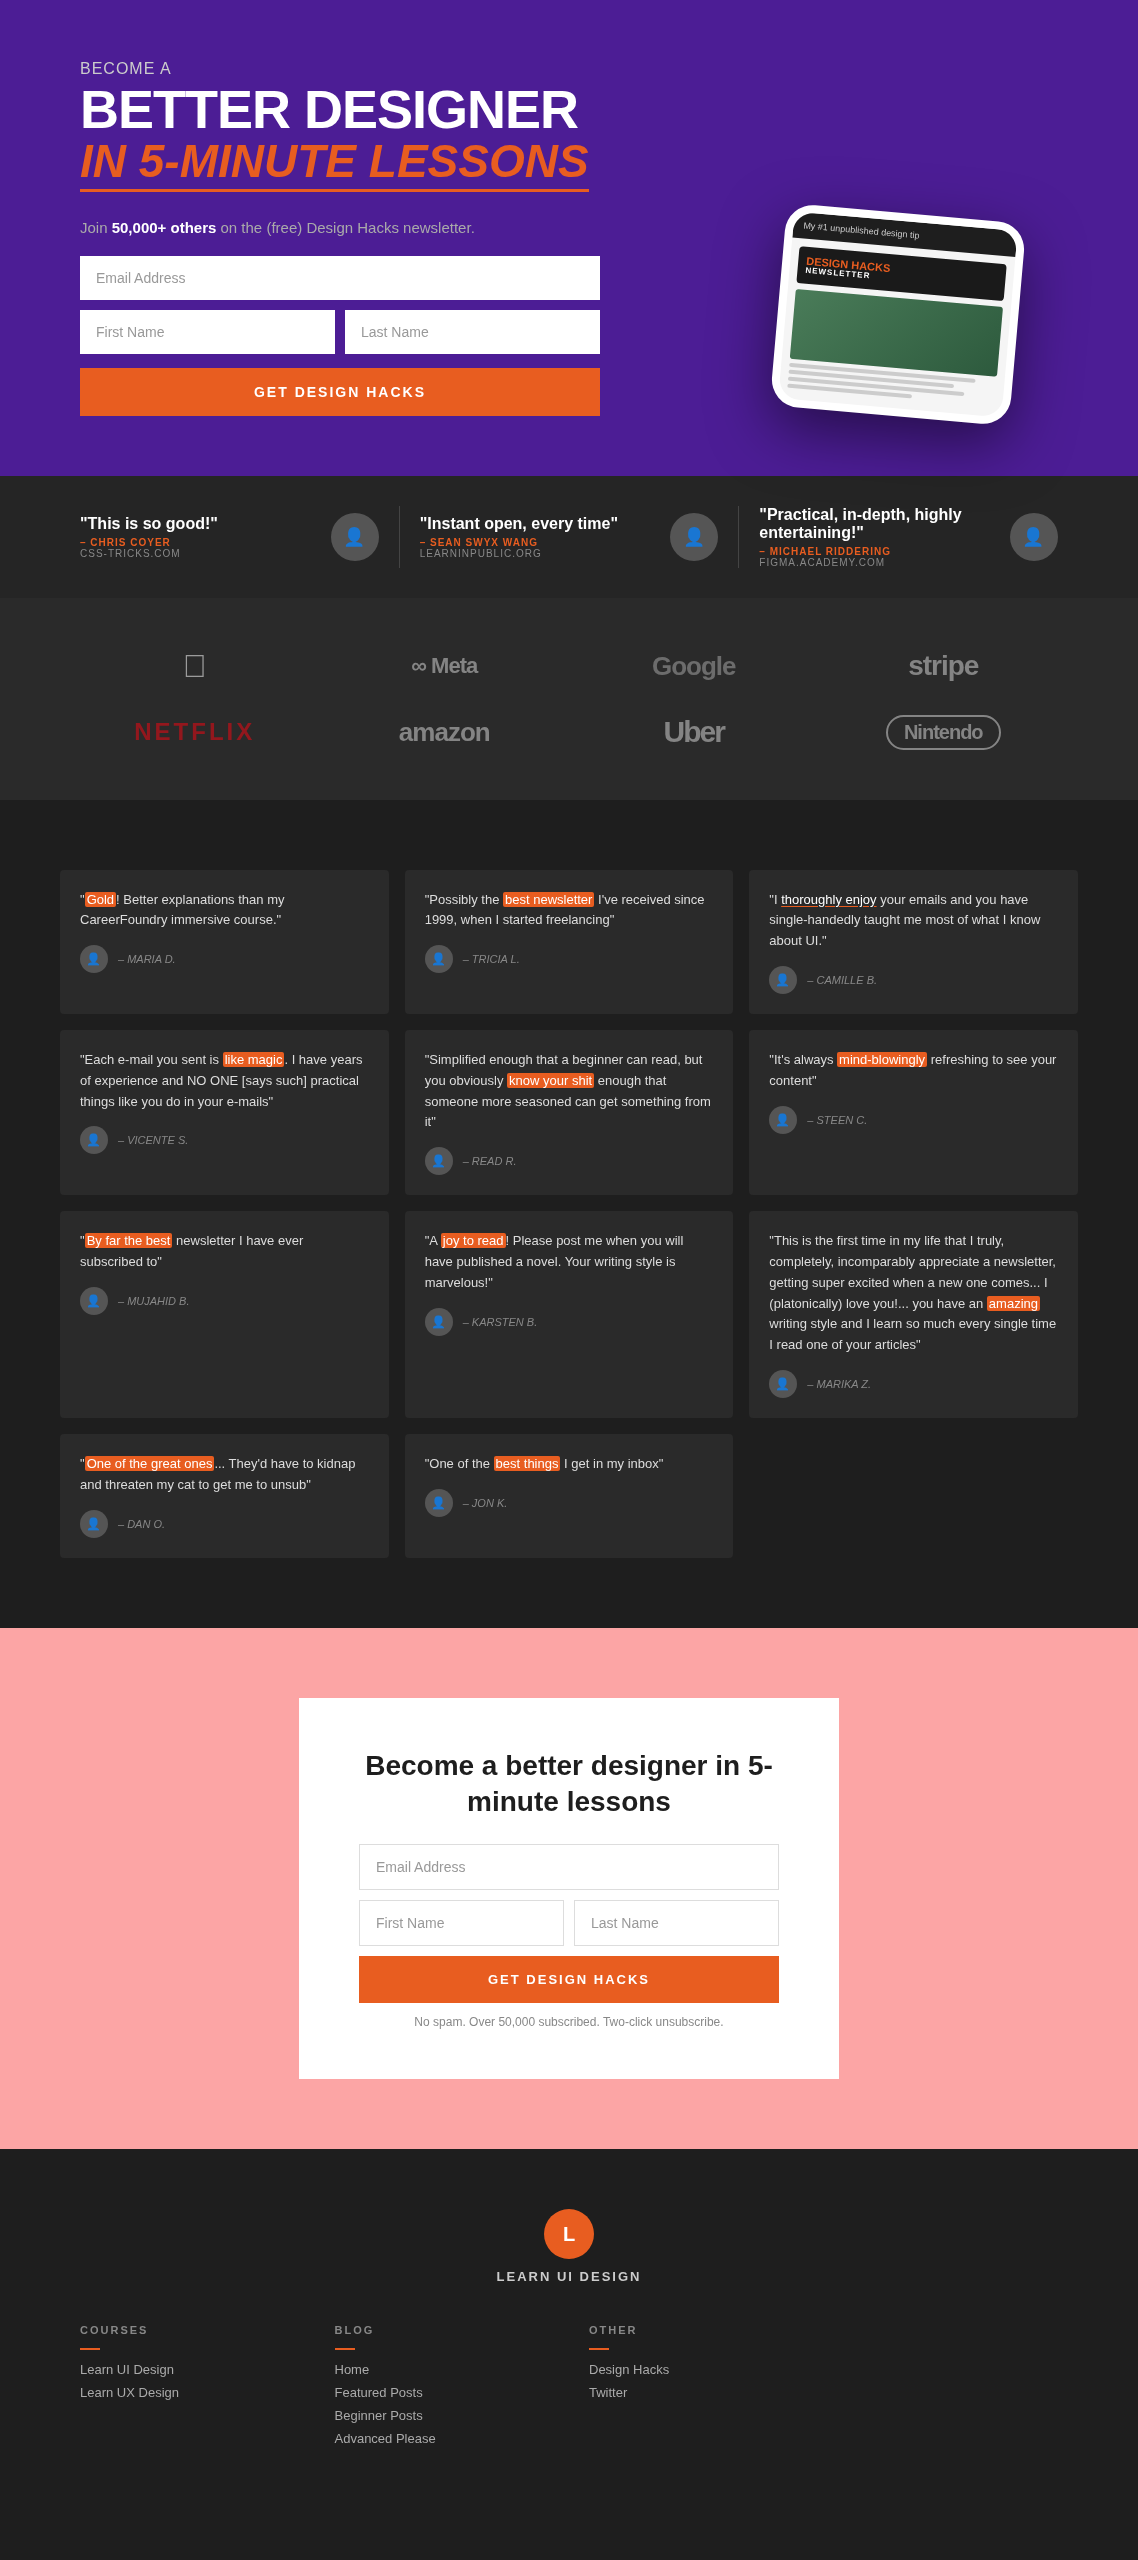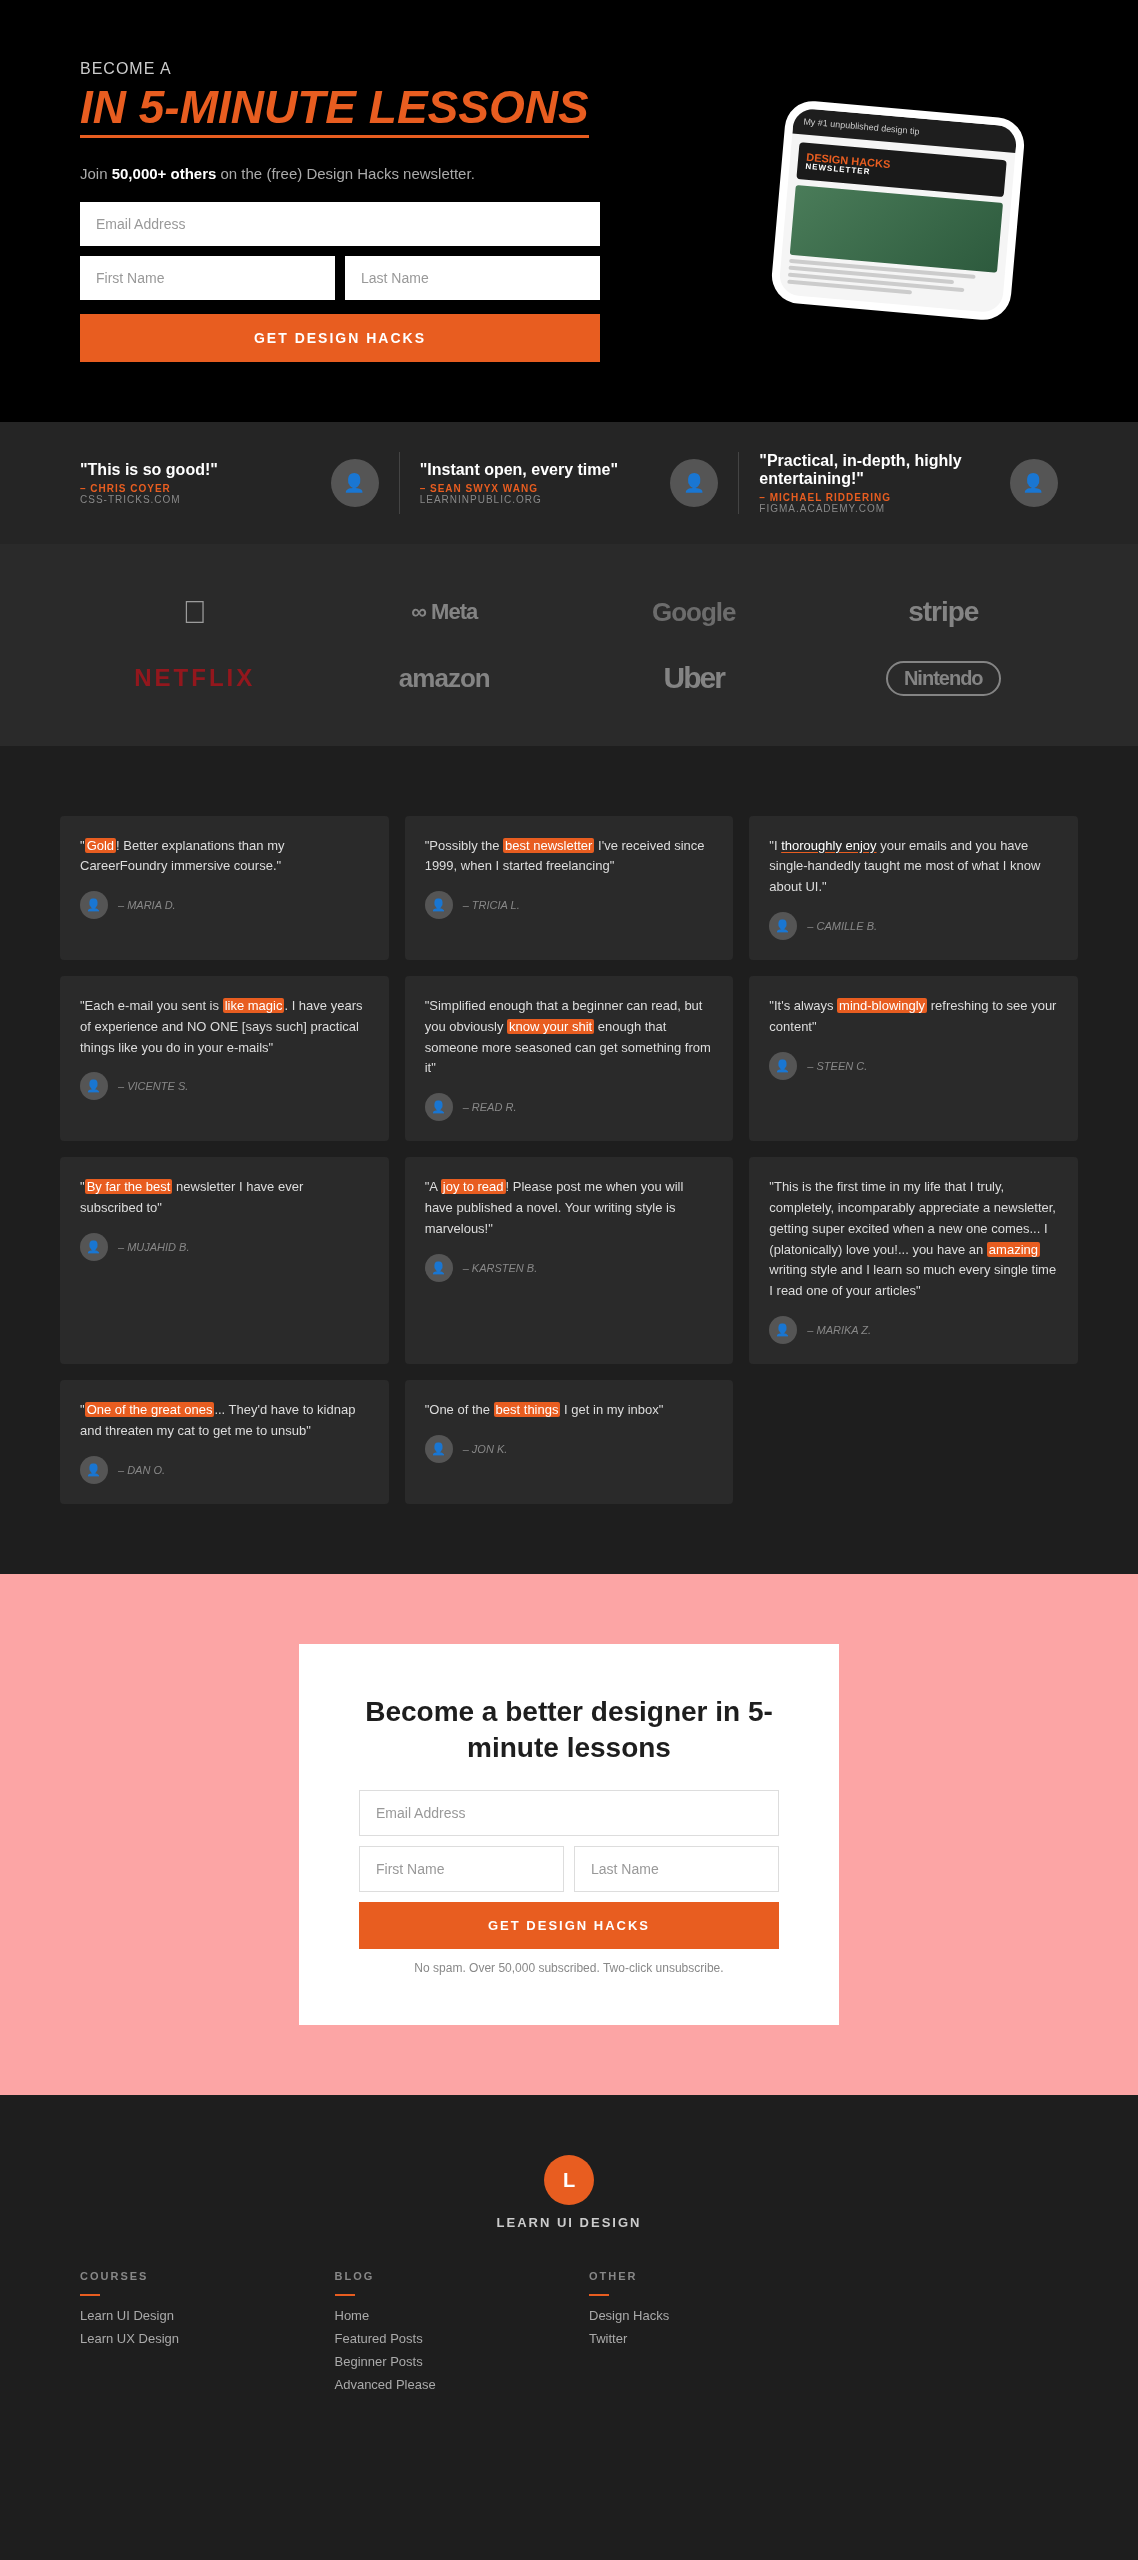--- a/index.html
+++ b/index.html
@@ -6,24 +6,24 @@
     body {
       background: #1e1e1e;
       color: #fff;
       font-family: -apple-system, BlinkMacSystemFont, 'Segoe UI', sans-serif;
       width: 1138px;
       margin: 0 auto;
     }
 
     
     .hero {
-      background: #000000;
+      background: #4c1d95;
       padding: 60px 80px 60px 80px;
       display: flex;
-      align-items: center;
+      align-items: flex-end;
       justify-content: space-between;
       gap: 40px;
     }
     .hero-left { flex: 1; max-width: 520px; }
     .hero-eyebrow {
       font-size: 16px;
       font-weight: 400;
       color: #ccc;
       letter-spacing: 1px;
       text-transform: uppercase;
@@ -394,20 +394,21 @@
       text-decoration: none;
       margin-bottom: 8px;
     }
   </style>
 </head>
 <body>
 
 <section class="hero">
   <div class="hero-left">
     <div class="hero-eyebrow">BECOME A</div>
+    <div class="hero-title-bold">BETTER DESIGNER</div>
     <div class="hero-title-italic">IN 5-MINUTE LESSONS</div>
     <p class="hero-subtitle">
       Join <strong>50,000+ others</strong><span> on the (free) Design Hacks newsletter.</span>
     </p>
     <div class="form-group">
       <input class="form-input" type="email" placeholder="Email Address" style="">
     </div>
     <div class="form-group form-row">
       <input class="form-input" type="text" placeholder="First Name" style="">
       <input class="form-input" type="text" placeholder="Last Name" style="">

